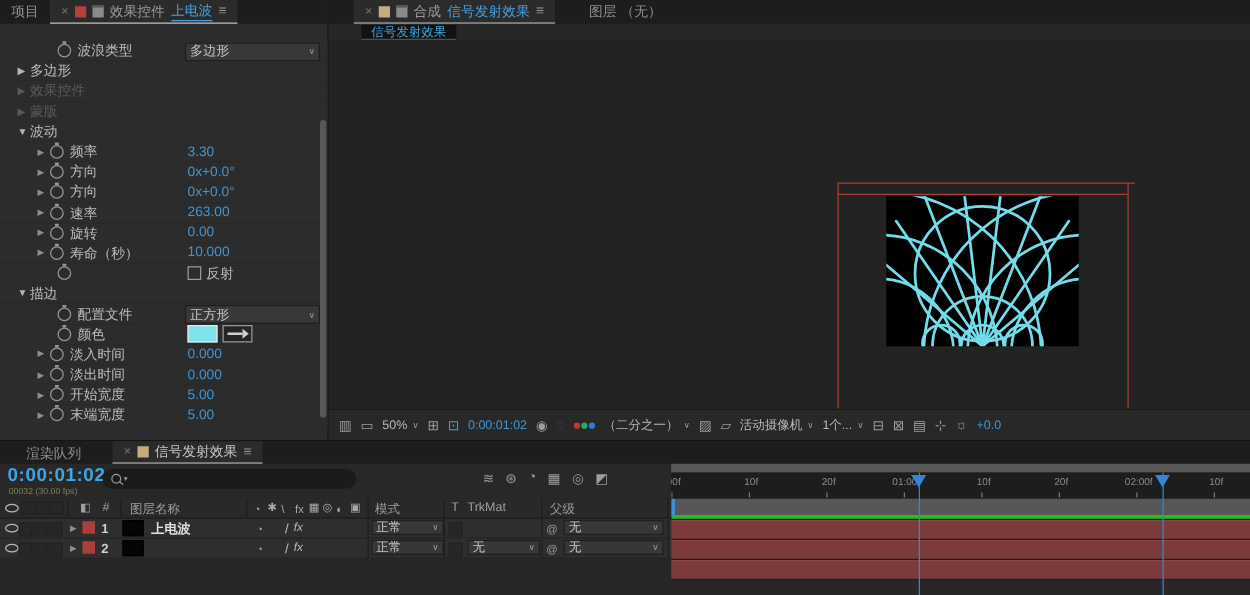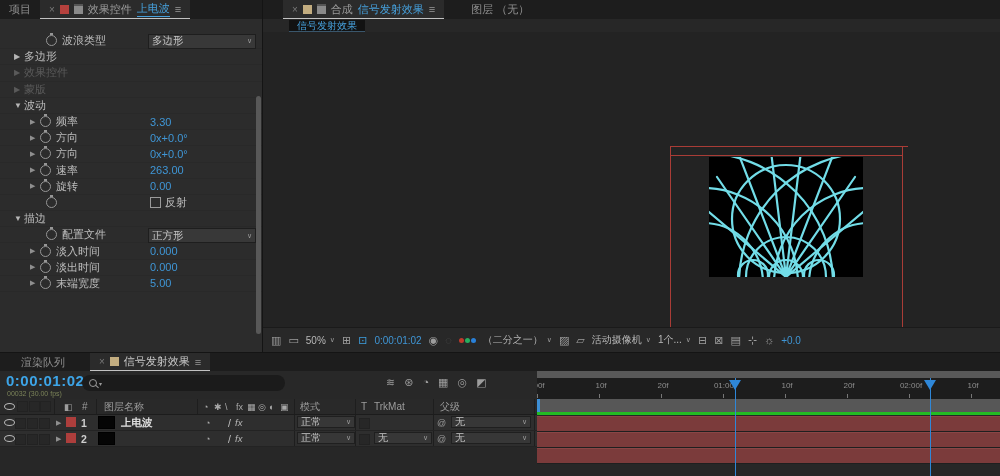--- a/index.html
+++ b/index.html
@@ -203,20 +203,29 @@
           <div class="ec-left">
             <div class="sp30"></div>
             <span class="tri small">▶</span>
             <span class="sw"></span>
             <span class="ec-label">旋转</span>
           </div>
           <div class="ec-val blue">0.00</div>
         </div>
         <div class="ec-row">
           <div class="ec-left">
+            <div class="sp30"></div>
+            <span class="tri small">▶</span>
+            <span class="sw"></span>
+            <span class="ec-label">寿命（秒）</span>
+          </div>
+          <div class="ec-val blue">10.000</div>
+        </div>
+        <div class="ec-row">
+          <div class="ec-left">
             <div class="sp46"></div>
             <span class="sw"></span>
           </div>
           <div class="ec-val">
             <span class="cbx"></span>
             <span class="cb-label">反射</span>
           </div>
         </div>
         <div class="ec-row">
           <div class="ec-left">
@@ -231,35 +240,55 @@
             <span class="sw"></span>
             <span class="ec-label">配置文件</span>
           </div>
           <div class="ec-dd">
             <span class="dd-text">正方形</span>
             <span class="caret">∨</span>
           </div>
         </div>
         <div class="ec-row">
           <div class="ec-left">
+            <div class="sp46"></div>
+            <span class="sw"></span>
+            <span class="ec-label">颜色</span>
+          </div>
+          <div class="ec-val">
+            <span class="swatch" style="background:#7ee3ea"></span>
+            <span class="eyedrop"></span>
+          </div>
+        </div>
+        <div class="ec-row">
+          <div class="ec-left">
             <div class="sp30"></div>
             <span class="tri small">▶</span>
             <span class="sw"></span>
             <span class="ec-label">淡入时间</span>
           </div>
           <div class="ec-val blue">0.000</div>
         </div>
         <div class="ec-row">
           <div class="ec-left">
             <div class="sp30"></div>
             <span class="tri small">▶</span>
             <span class="sw"></span>
             <span class="ec-label">淡出时间</span>
           </div>
           <div class="ec-val blue">0.000</div>
+        </div>
+        <div class="ec-row">
+          <div class="ec-left">
+            <div class="sp30"></div>
+            <span class="tri small">▶</span>
+            <span class="sw"></span>
+            <span class="ec-label">开始宽度</span>
+          </div>
+          <div class="ec-val blue">5.00</div>
         </div>
         <div class="ec-row">
           <div class="ec-left">
             <div class="sp30"></div>
             <span class="tri small">▶</span>
             <span class="sw"></span>
             <span class="ec-label">末端宽度</span>
           </div>
           <div class="ec-val blue">5.00</div>
         </div>

